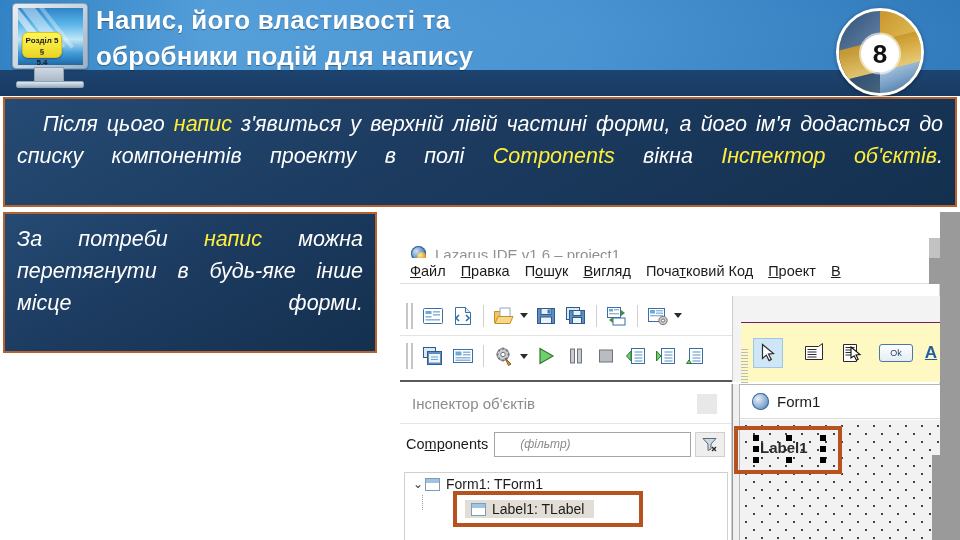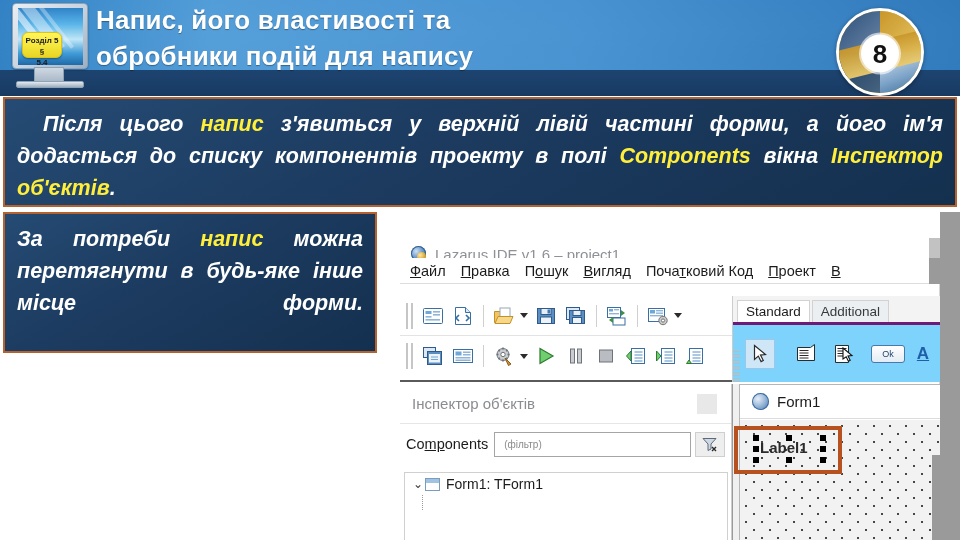--- a/index.html
+++ b/index.html
@@ -142,21 +142,21 @@
     box-shadow: 0 0 0 2px rgba(255,255,255,.6);
   }
 
   
   .callout {
     position: absolute;
     background: linear-gradient(150deg, #254b74 0%, #1d3c61 40%, #14304f 100%);
     border: 2px solid #b5622f;
     color: #ffffff;
     font-style: italic;
-    font-weight: bold;
+    font-weight: normal;
   }
   .callout-top {
     left: 3px; top: 97px;
     width: 954px; height: 110px;
     padding: 9px 12px 6px 12px;
     font-size: 21.5px;
     line-height: 32px;
     text-align: justify;
     text-align-last: justify;
   }
@@ -294,24 +294,24 @@
     font-size: 13.5px; color: #1b1b1b;
     padding: 3px 8px 3px 8px;
     background: #ffffff;
     border: 1px solid #d2d2d2;
     border-bottom: none;
     margin-right: 2px;
     white-space: nowrap;
   }
   .pal-tab.inactive { background: #eceff1; color: #35393d; }
   .pal-body {
-    position: absolute; left: 0; top: 26px;
+    position: absolute; left: 8px; top: 26px;
     width: 208px; height: 60px;
-    background: #7dd3fc;
-    border-top: 3px solid #701a75;
+    background: #fef9c3;
+    border-top: 1px solid #701a75;
     display: flex; align-items: center;
     padding-left: 6px;
   }
   .pal-btn {
     width: 30px; height: 30px; margin-right: 2px;
     display: flex; align-items: center; justify-content: center;
     position: relative;
   }
   .pal-btn.sel { background: #cfe6f7; border: 1px solid #9cc7e8; }
   .pal-sb {
@@ -351,22 +351,22 @@
     height: 40px; display: flex; align-items: center;
     padding: 0 6px 0 6px;
   }
   .oinsp-filter .lbl { font-size: 14.5px; color: #1b1b1b; margin-right: 6px; white-space: nowrap; }
   .oinsp-filter .lbl u { text-decoration: underline; }
   .oinsp-filter .field {
     flex: 1; height: 25px;
     border: 1px solid #a5a5a5;
     background: #ffffff;
     display: flex; align-items: center;
-    padding-left: 9px;
-    font-size: 10px; color: #8b8b8b;
+    padding-left: 25px;
+    font-size: 12px; font-style: italic; color: #8b8b8b;
   }
   .oinsp-filter .funnel {
     width: 30px; height: 25px; margin-left: 4px;
     background: #eeeeee; border: 1px solid #cfcfcf;
     display: flex; align-items: center; justify-content: center;
   }
   .oinsp-tree {
     position: absolute; left: 4px; top: 88px;
     width: 324px; height: 88px;
     border: 1px solid #d0d0d0;
@@ -690,24 +690,20 @@
             <svg width="22" height="20" viewBox="0 0 22 20">
                 <rect x="4.5" y="2.5" width="13" height="15" fill="#fff" stroke="#3a6fa5"></rect>
                 <path d="M7.5 6h8M7.5 9h8M7.5 12h8M7.5 15h8" stroke="#8fb6d8" stroke-width="1.4"></path>
                 <path d="M4 14l-2.5 3.5h5z" fill="#6fcf6f" stroke="#2f7a2f"></path>
               </svg>
           </span>
         </div>
       </div>
 
       <div class="palette">
-        <div class="pal-tabs">
-          <span class="pal-tab">Standard</span>
-          <span class="pal-tab inactive">Additional</span>
-        </div>
         <div class="pal-body">
           <span class="pal-sb"></span>
 
           <span class="pal-btn sel" style="margin-left:6px;">
             <svg width="18" height="20" viewBox="0 0 18 20">
                 <path d="M3.5 1.5l11 9-5 .6 2.8 5.4-2.2 1.1-2.8-5.5-3.8 3.3z" fill="#fff" stroke="#2b2b2b" stroke-width="1.2"></path>
               </svg>
           </span>
 
           <span class="pal-btn" style="margin-left:14px;">
@@ -755,20 +751,28 @@
         </div>
 
         <div class="oinsp-tree">
           <div class="tree-row">
             <span class="chev">⌄</span>
             <span class="tree-ico"></span>
             <span class="tree-txt">Form1: TForm1</span>
           </div>
           <span class="tree-dotline"></span>
 
+          <div class="sel-frame">
+            <div class="sel-inner">
+              <span class="sel-chip">
+                <span class="tree-ico" style="margin-left:4px;"></span>
+                <span class="tree-txt">Label1: TLabel</span>
+              </span>
+            </div>
+          </div>
         </div>
       </div>
 
       <div class="designer">
         <div class="form-win">
           <div class="form-caption">
             <span class="fico"></span>
             <span class="ftxt">Form1</span>
           </div>
           <div class="form-canvas">

